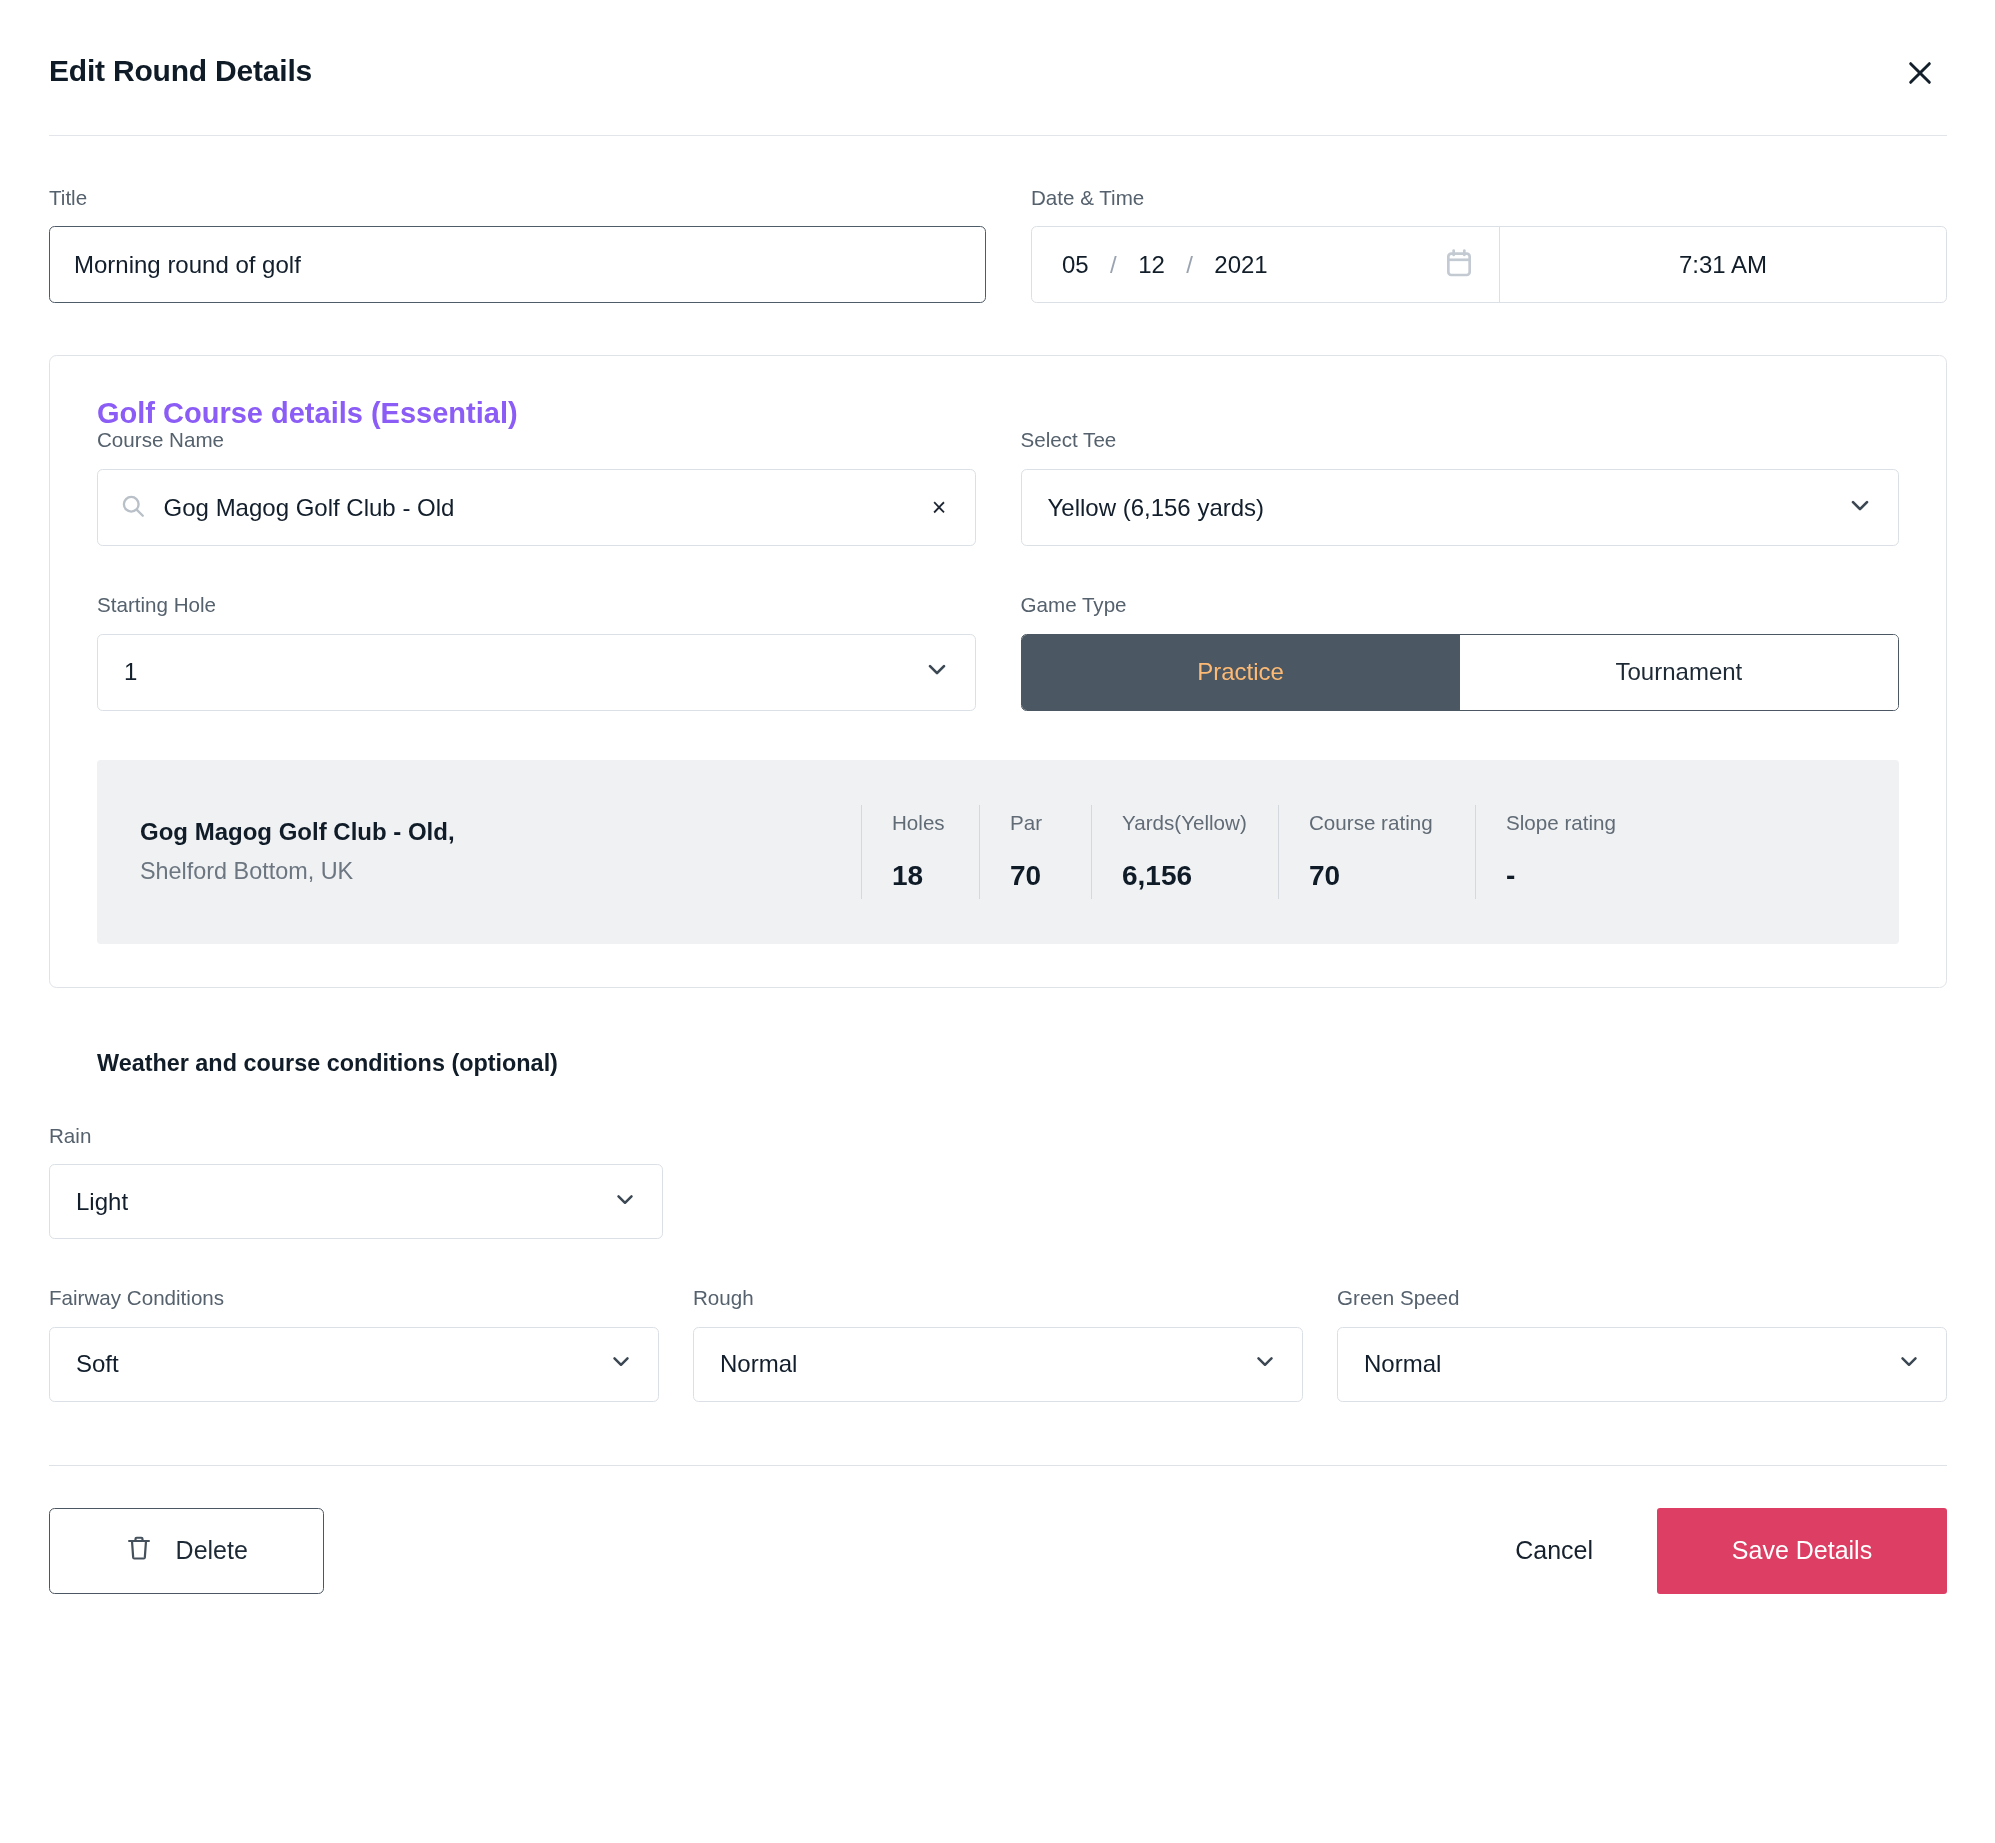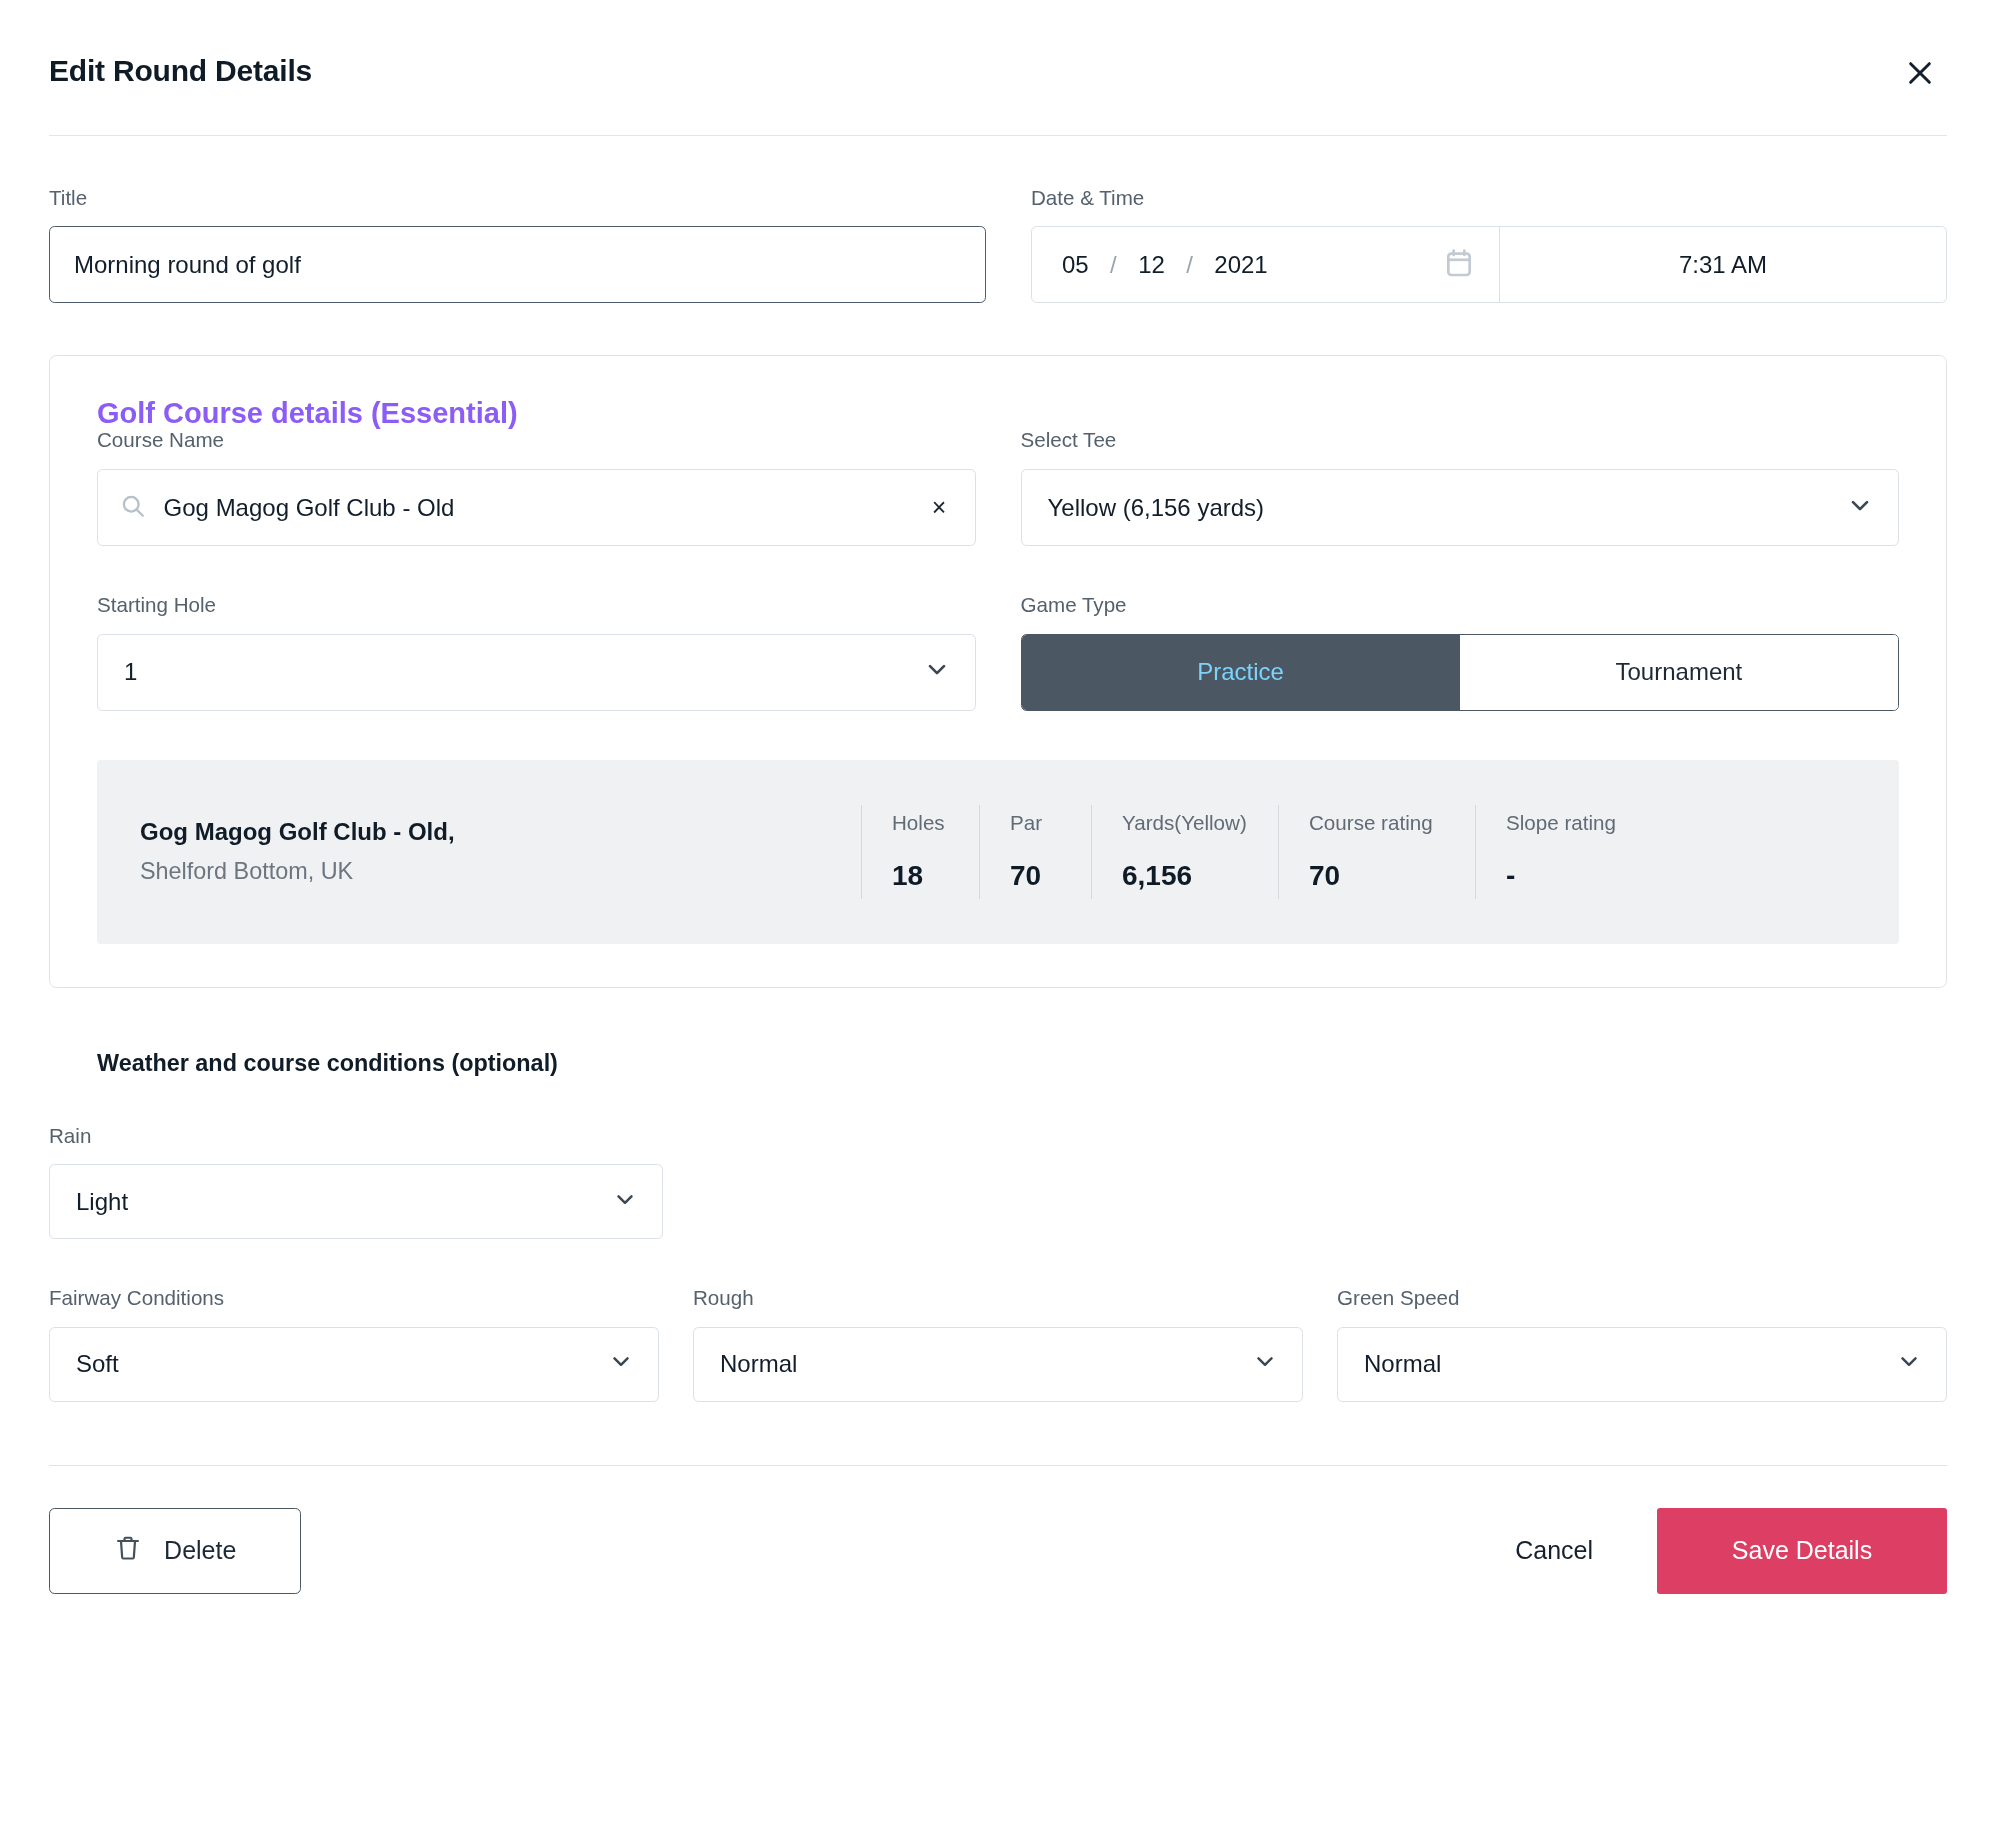--- a/index.html
+++ b/index.html
@@ -187,21 +187,21 @@
     display: flex;
     align-items: center;
     justify-content: center;
     font-size: 24px;
     cursor: pointer;
     background: #fff;
     color: #1d2935;
   }
   .toggle-opt.active {
     background: #4b5762;
-    color: #7dd3fc;
+    color: #fdba74;
   }
 
   
   .summary {
     margin-top: 49px;
     background: #f0f1f3;
     border-radius: 3.7px;
     height: 184px;
     display: flex;
     align-items: center;
@@ -272,21 +272,21 @@
     background: #dfe3e8;
     margin-top: 63px;
   }
   .footer {
     display: flex;
     align-items: center;
     justify-content: space-between;
     margin-top: 42px;
   }
   .delete-btn {
-    width: 252px;
+    width: 275px;
     height: 86px;
     border: 0.9px solid #4b5762;
     border-radius: 5.6px;
     background: #fff;
     display: flex;
     align-items: center;
     justify-content: center;
     gap: 22.5px;
     font-size: 25px;
     color: #1d2935;

